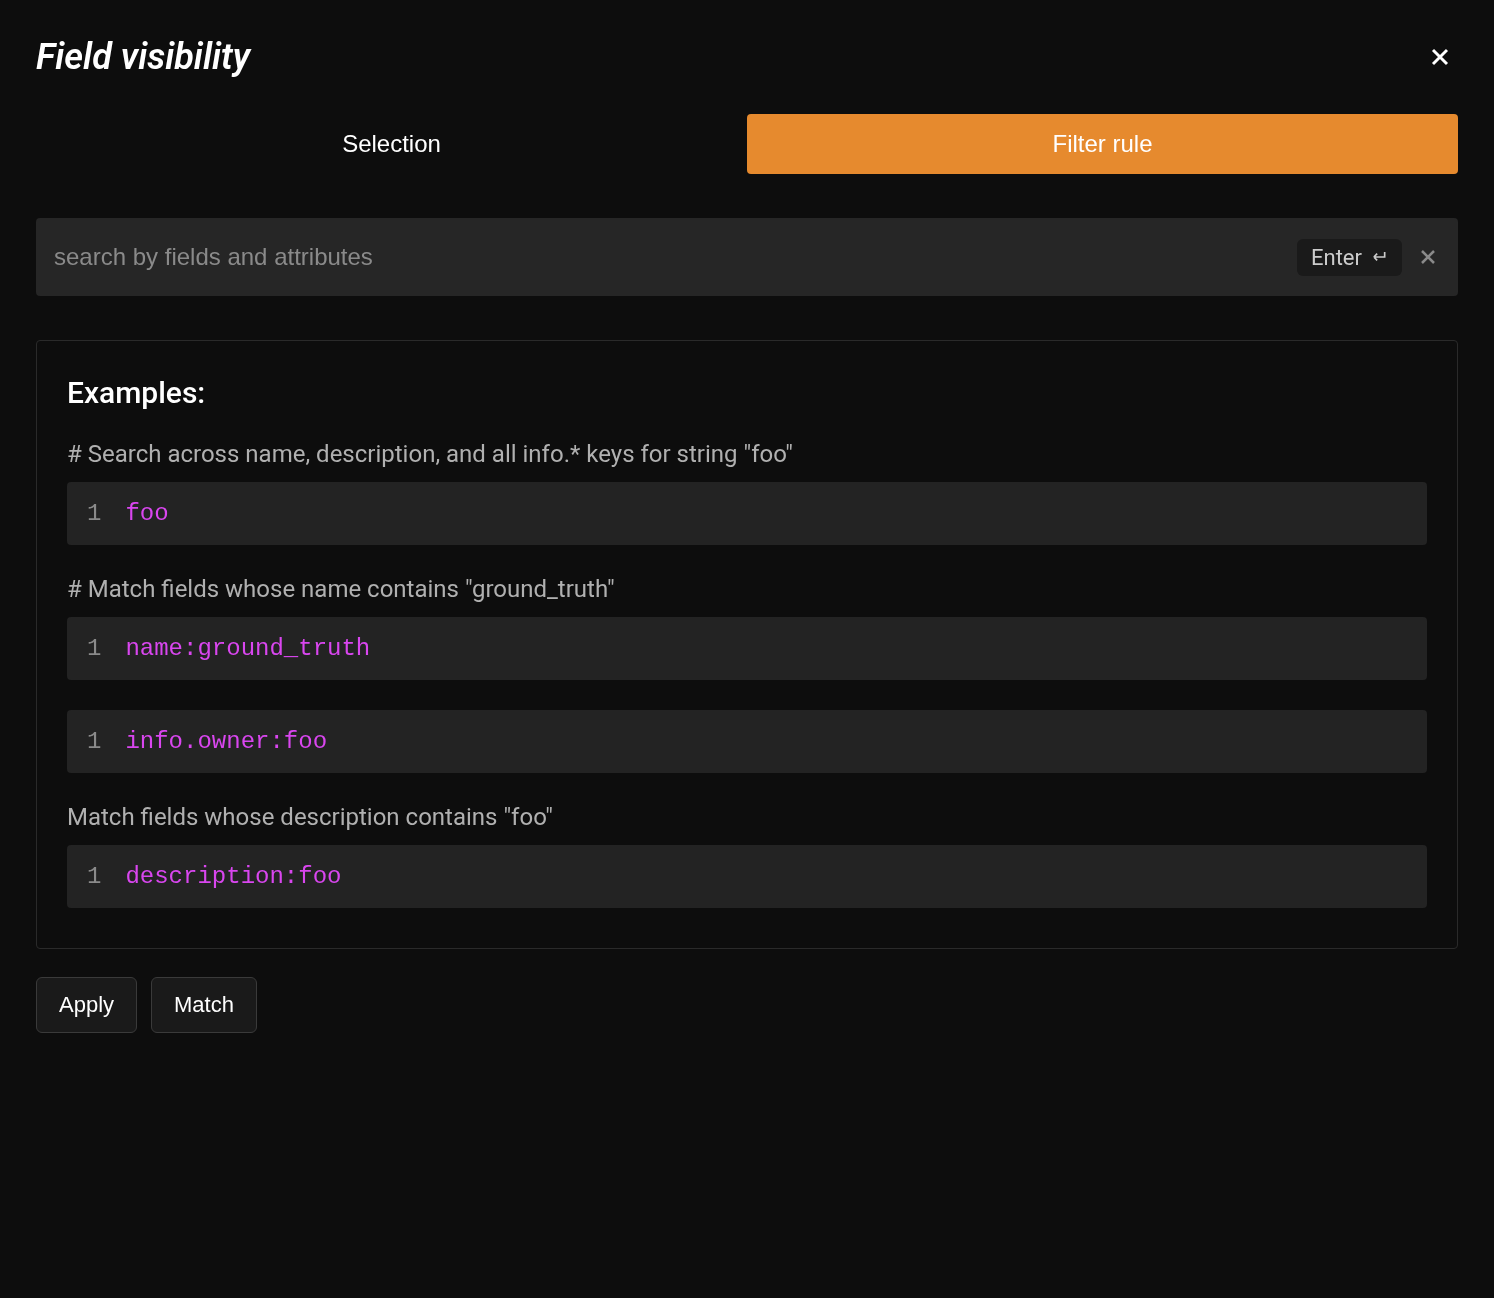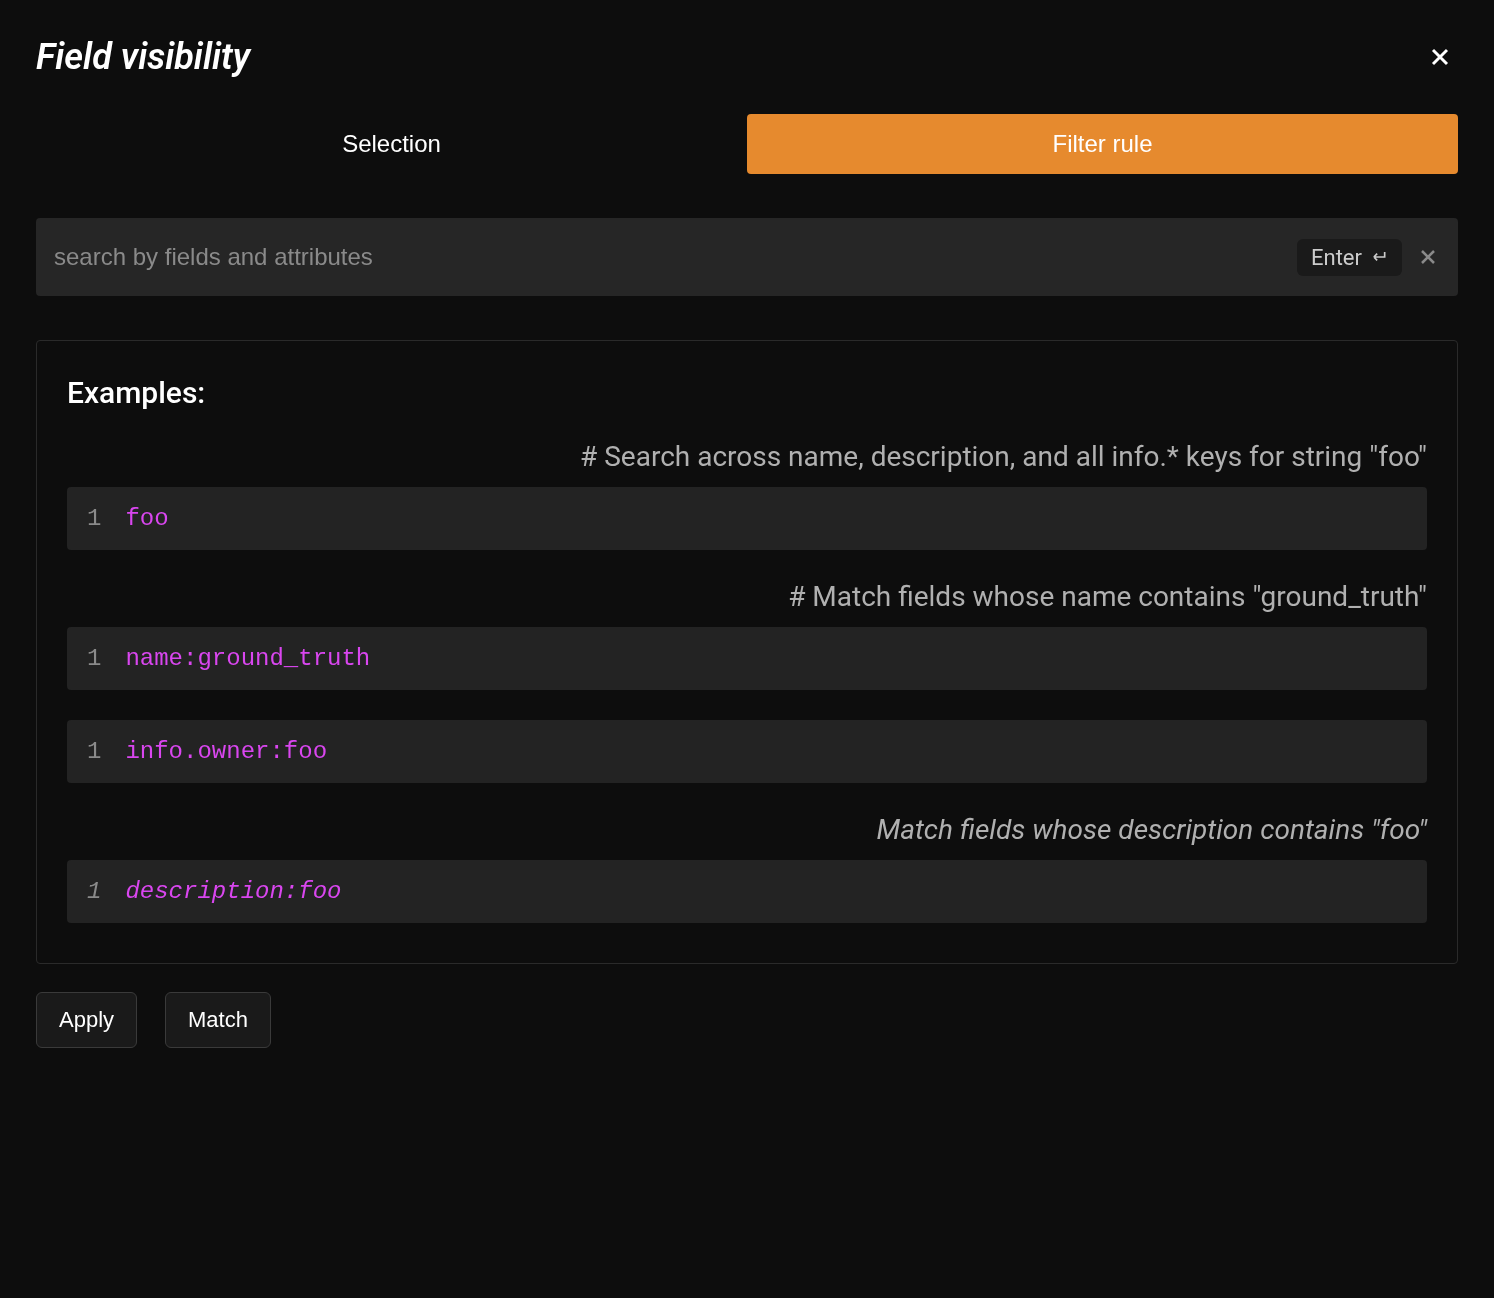--- a/index.html
+++ b/index.html
@@ -127,48 +127,46 @@
       font-size: 30px;
       font-weight: 500;
       color: #ffffff;
       margin-bottom: 30px;
     }
     .example-block {
       margin-bottom: 30px;
     }
     .example-block:last-child {
       margin-bottom: 0;
-      font-style: italic;
     }
     .example-desc {
-      font-size: 28px;
+      font-size: 24px;
       color: #b0b0b0;
       margin-bottom: 14px;
-      text-align: right;
     }
     .code-box {
       background: #232323;
       border-radius: 4px;
       padding: 18px 20px;
       display: flex;
       align-items: center;
       font-family: "SFMono-Regular", Consolas, "Liberation Mono", Menlo, monospace;
       font-size: 24px;
     }
     .line-number {
       color: #8a8a8a;
       margin-right: 24px;
       min-width: 14px;
     }
     .code-text {
       color: #d946ef;
     }
     .actions {
       display: flex;
-      gap: 28px;
+      gap: 14px;
     }
     .action-btn {
       background: #1a1a1a;
       border: 1px solid #3a3a3a;
       color: #ffffff;
       font-size: 22px;
       padding: 14px 22px;
       border-radius: 6px;
       cursor: pointer;
     }

